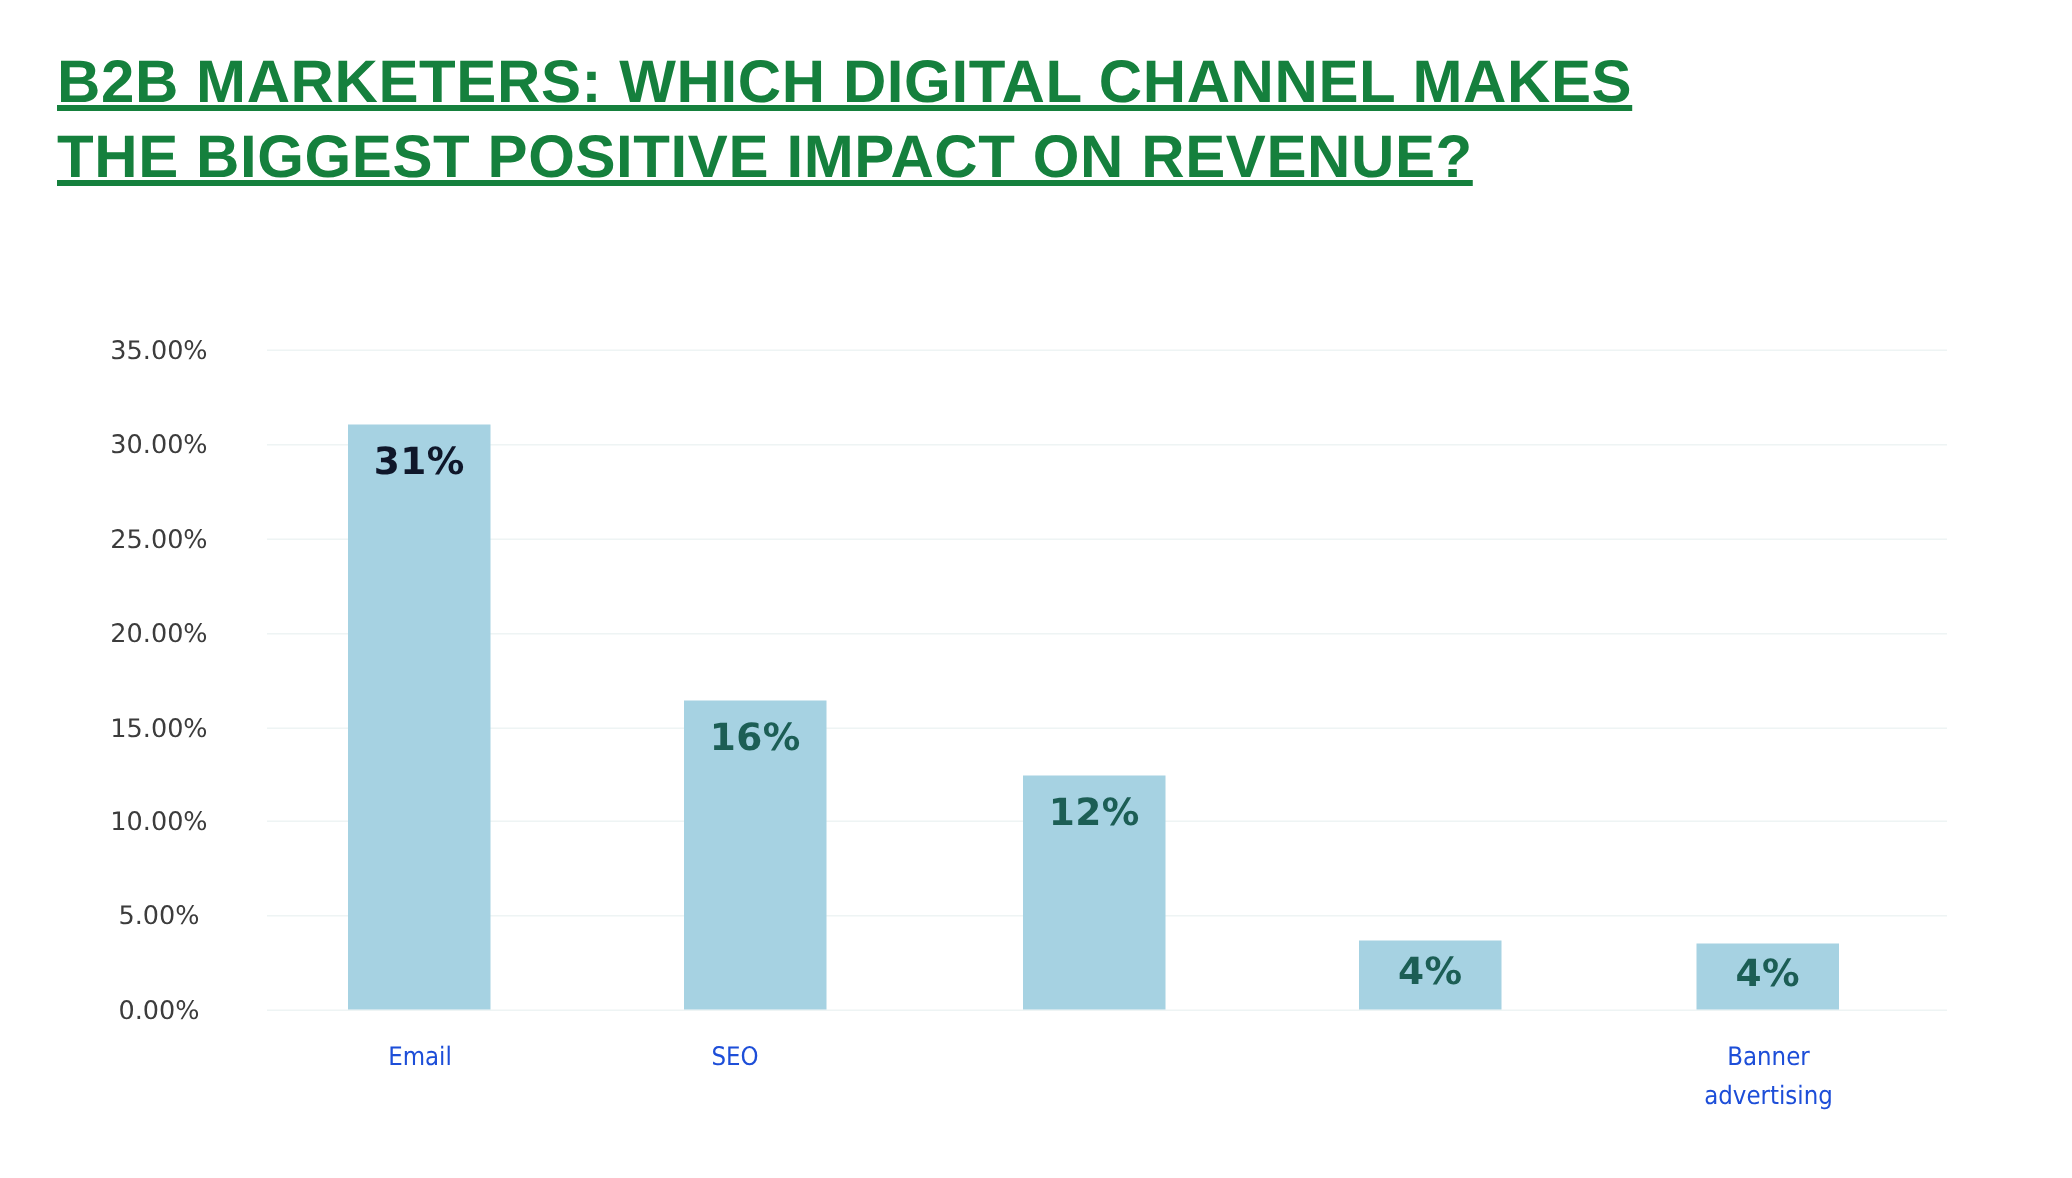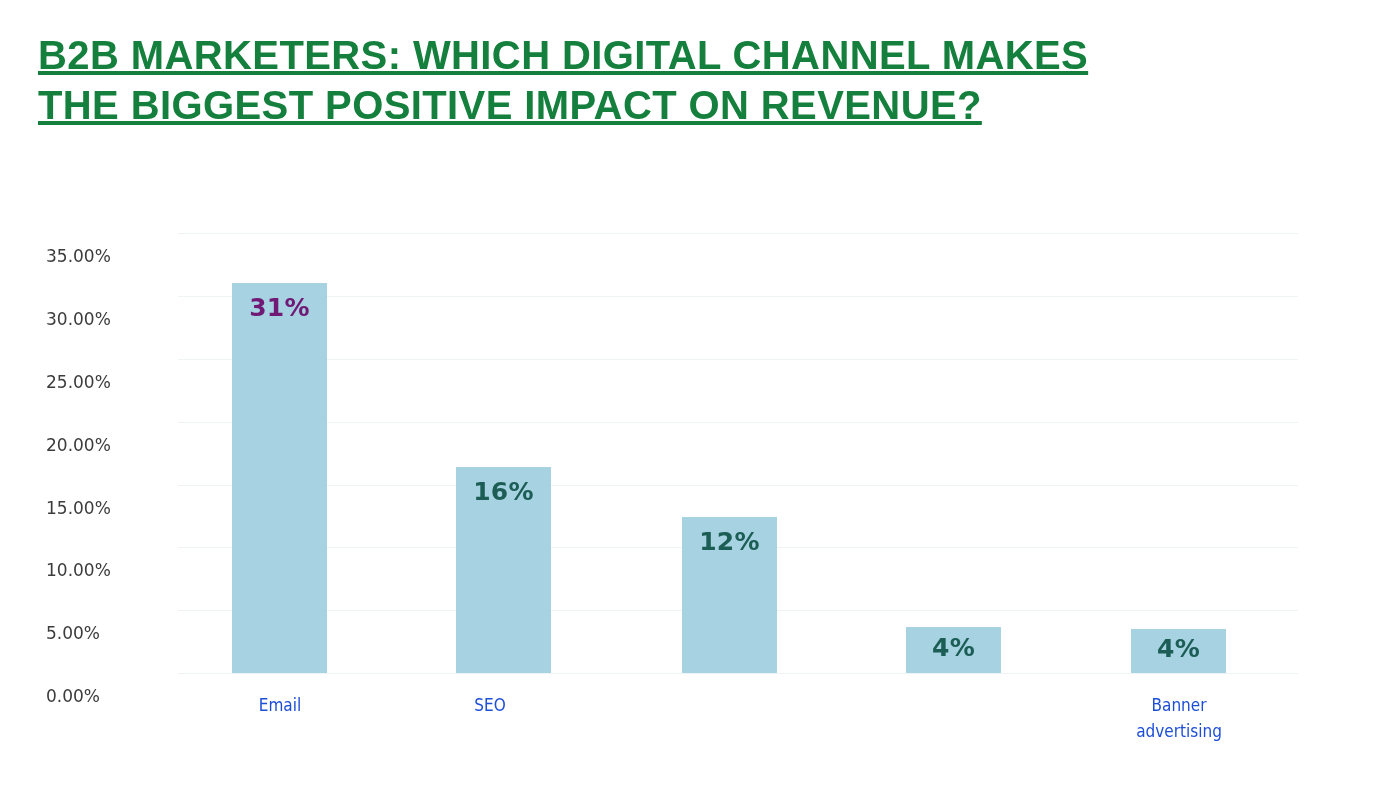--- a/index.html
+++ b/index.html
@@ -48,25 +48,24 @@
     background: #eef4f4;
   }
   .gridline.baseline {
     background: #e8eff0;
   }
 
   .ytick-label {
     position: absolute;
     right: 1215px;          
     width: 120px;
-    text-align: left;
+    text-align: center;
     font-size: 17px;
     color: #3c3c3c;
     font-family: "DejaVu Sans", sans-serif;
-    margin-top: 22px;
   }
   .bar {
     position: absolute;
     bottom: 0;
     width: 95px;
     background: #a6d2e2;
   }
   .bar-value {
     position: absolute;
     top: 10px;
@@ -111,21 +110,21 @@
   <div class="ytick-label" style="top:224px">35.00%</div>
   <div class="ytick-label" style="top:287px">30.00%</div>
   <div class="ytick-label" style="top:350px">25.00%</div>
   <div class="ytick-label" style="top:413px">20.00%</div>
   <div class="ytick-label" style="top:476px">15.00%</div>
   <div class="ytick-label" style="top:538px">10.00%</div>
   <div class="ytick-label" style="top:601px">5.00%</div>
   <div class="ytick-label" style="top:664px">0.00%</div>
 
   <div class="bar" style="left: 232px; bottom: 112px; height: 389.714px; background: rgb(166, 210, 226);">
-    <span class="bar-value" style="color: #701a75;">31%</span>
+    <span class="bar-value" style="color: #0f172a;">31%</span>
   </div>
   <div class="bar" style="left: 456px; bottom: 112px; height: 206.171px; background: rgb(166, 210, 226); margin-top: 12px;">
     <span class="bar-value" style="color: rgb(28, 94, 85);">16%</span>
   </div>
   <div class="bar" style="left: 682px; bottom: 112px; height: 155.886px; background: rgb(166, 210, 226);">
     <span class="bar-value" style="color: rgb(28, 94, 85);">12%</span>
   </div>
   <div class="bar" style="left: 906px; bottom: 112px; height: 46.5143px; background: rgb(166, 210, 226);">
     <span class="bar-value" style="top: 6px; color: rgb(28, 94, 85);">4%</span>
   </div>

